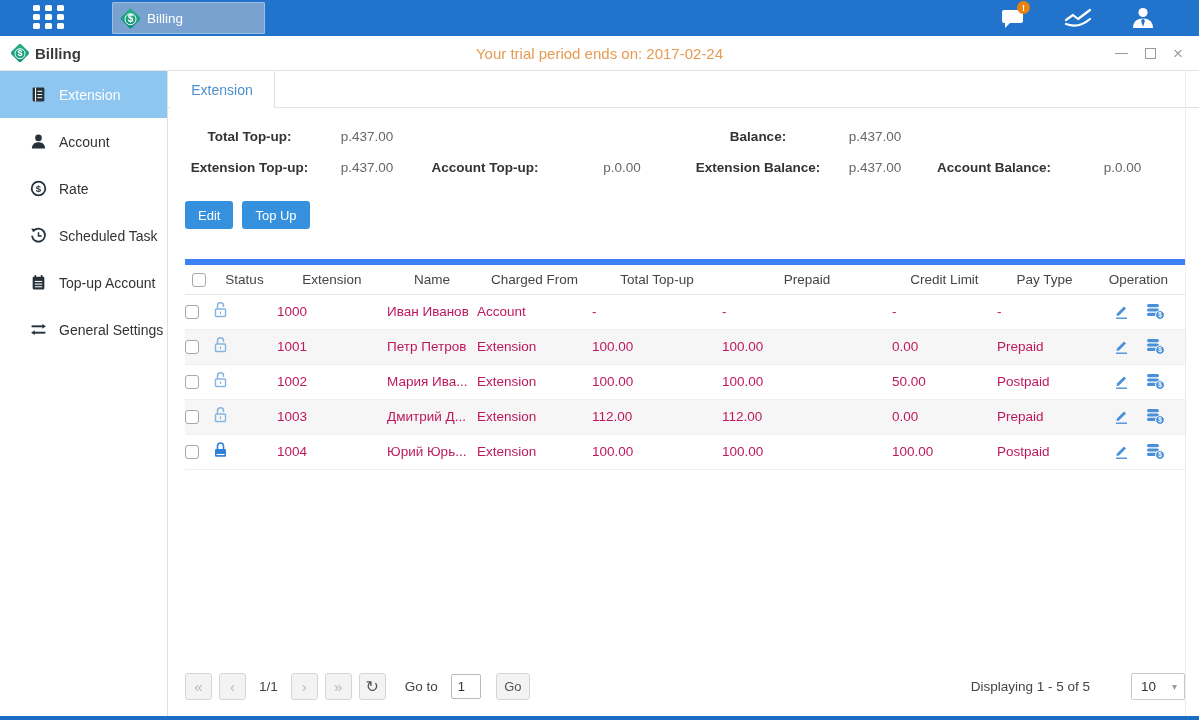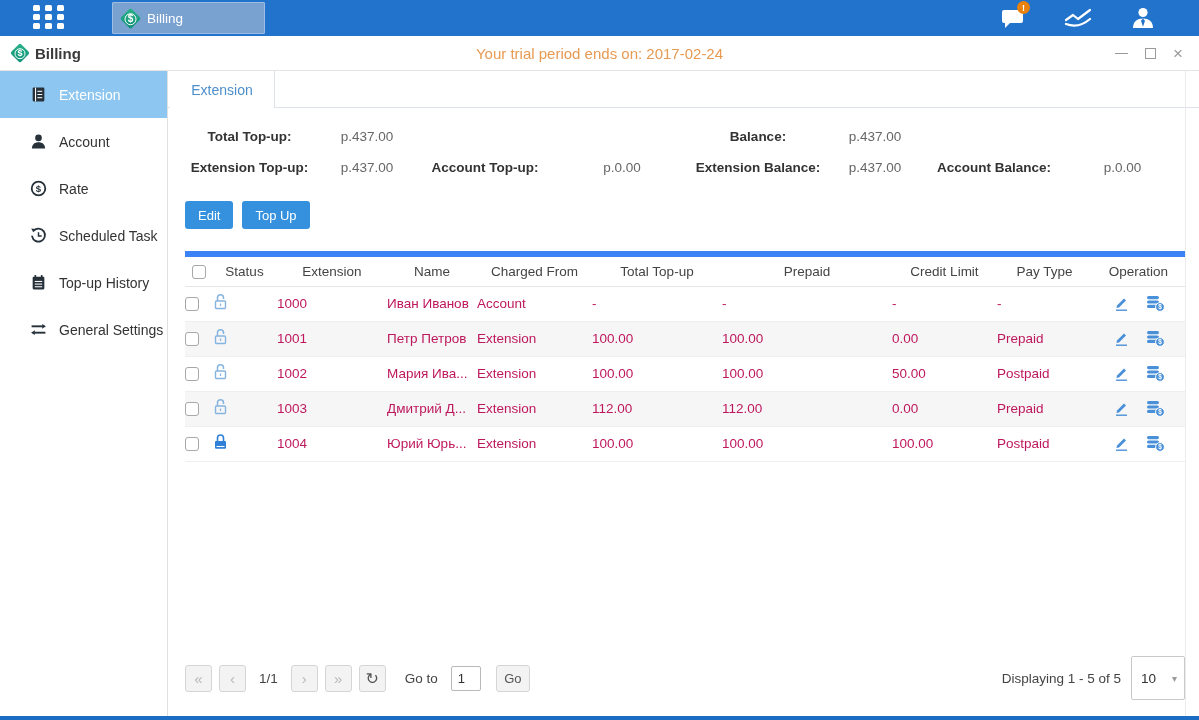--- a/index.html
+++ b/index.html
@@ -84,21 +84,21 @@
   }
   
   .summary {
     padding:13px 14px 0 17px; font-size:13.5px;
     display:grid; grid-template-columns:129px 106px 130px 144px 128px 106px 132px auto;
     grid-auto-rows:31px; align-items:center;text-align:center;
   }
   .summary .lbl { font-weight:bold; color:#333; }
   .summary .val { color:#666; }
   
-  .toolbar { margin:18px 0 0 17px; display:flex; gap:9px; }
+  .toolbar { margin:18px 0 8px 17px; display:flex; gap:9px; }
   .btn-blue {
     background:#3591dd; color:#fff; border:none; border-radius:3px;
     font-size:13px; font-family:inherit; height:28px; padding:0 13px; cursor:pointer;
   }
   
   .tablewrap { margin:22px 14px 0 17px; }
   table { width:100%; border-collapse:collapse; font-size:13.5px; }
   thead tr { border-top:6px solid #3b82f6; border-bottom:1px solid #e6e6e6; }
   th { height:32px; font-weight:normal; color:#444; text-align:center; }
   td { height:35px; text-align:left; color:#be185d; }
@@ -127,23 +127,23 @@
   .pg-btn.dark { color:#555; font-size:16px; }
   .pageind { margin:0 6px; color:#444; }
   .goto-label { margin:0 6px 0 12px; }
   .goto-input {
     width:30px; height:25px; border:1px solid #b9b9b9; border-radius:2px;
     font-size:13px; font-family:inherit; padding-left:6px; color:#333;
   }
   .go-btn { margin-left:8px; width:34px; }
   .display-info { margin-left:auto; display:flex; align-items:center; gap:10px; }
   .pagesize {
-    width:54px; height:44px; border:1px solid #c9c9c9; border-radius:2px; background:#fff;
+    width:54px; height:27px; border:1px solid #c9c9c9; border-radius:2px; background:#fff;
     display:flex; align-items:center; justify-content:space-between;
-    padding:0 7px 0 9px; cursor:pointer; color:#333;
+    padding:0 7px 0 9px; cursor:pointer; color:#333;margin-left:31px;
   }
   .pagesize .arrow { color:#9a9a9a; font-size:10px; }
   .bottom-strip { position:absolute; left:0; right:0; bottom:0; height:4px; background:#1a6dc2; }
 </style>
 </head>
 <body>
 
 <div class="topbar">
   <div class="grid-icon">
     <span></span>
@@ -238,21 +238,21 @@
     </div>
     <div class="side-item">
       <svg width="17" height="17" viewBox="0 0 16 16">
         <rect x="2.5" y="2.5" width="11" height="12" rx="1" fill="currentColor"></rect>
         <line x1="5" y1="1" x2="5" y2="4" stroke="currentColor" stroke-width="1.6"></line>
         <line x1="11" y1="1" x2="11" y2="4" stroke="currentColor" stroke-width="1.6"></line>
         <line x1="4.5" y1="7" x2="11.5" y2="7" stroke="#fff" stroke-width="1"></line>
         <line x1="4.5" y1="9.5" x2="11.5" y2="9.5" stroke="#fff" stroke-width="1"></line>
         <line x1="4.5" y1="12" x2="11.5" y2="12" stroke="#fff" stroke-width="1"></line>
       </svg>
-      <span>Top-up History</span>
+      <span>Top-up Account</span>
     </div>
     <div class="side-item">
       <svg width="17" height="17" viewBox="0 0 16 16">
         <line x1="1.5" y1="5" x2="12" y2="5" stroke="currentColor" stroke-width="1.8"></line>
         <path d="M11.5 2.8 L15 5 L11.5 7.2 Z" fill="currentColor"></path>
         <line x1="4" y1="11" x2="14.5" y2="11" stroke="currentColor" stroke-width="1.8"></line>
         <path d="M4.5 8.8 L1 11 L4.5 13.2 Z" fill="currentColor"></path>
       </svg>
       <span>General Settings</span>
     </div>

